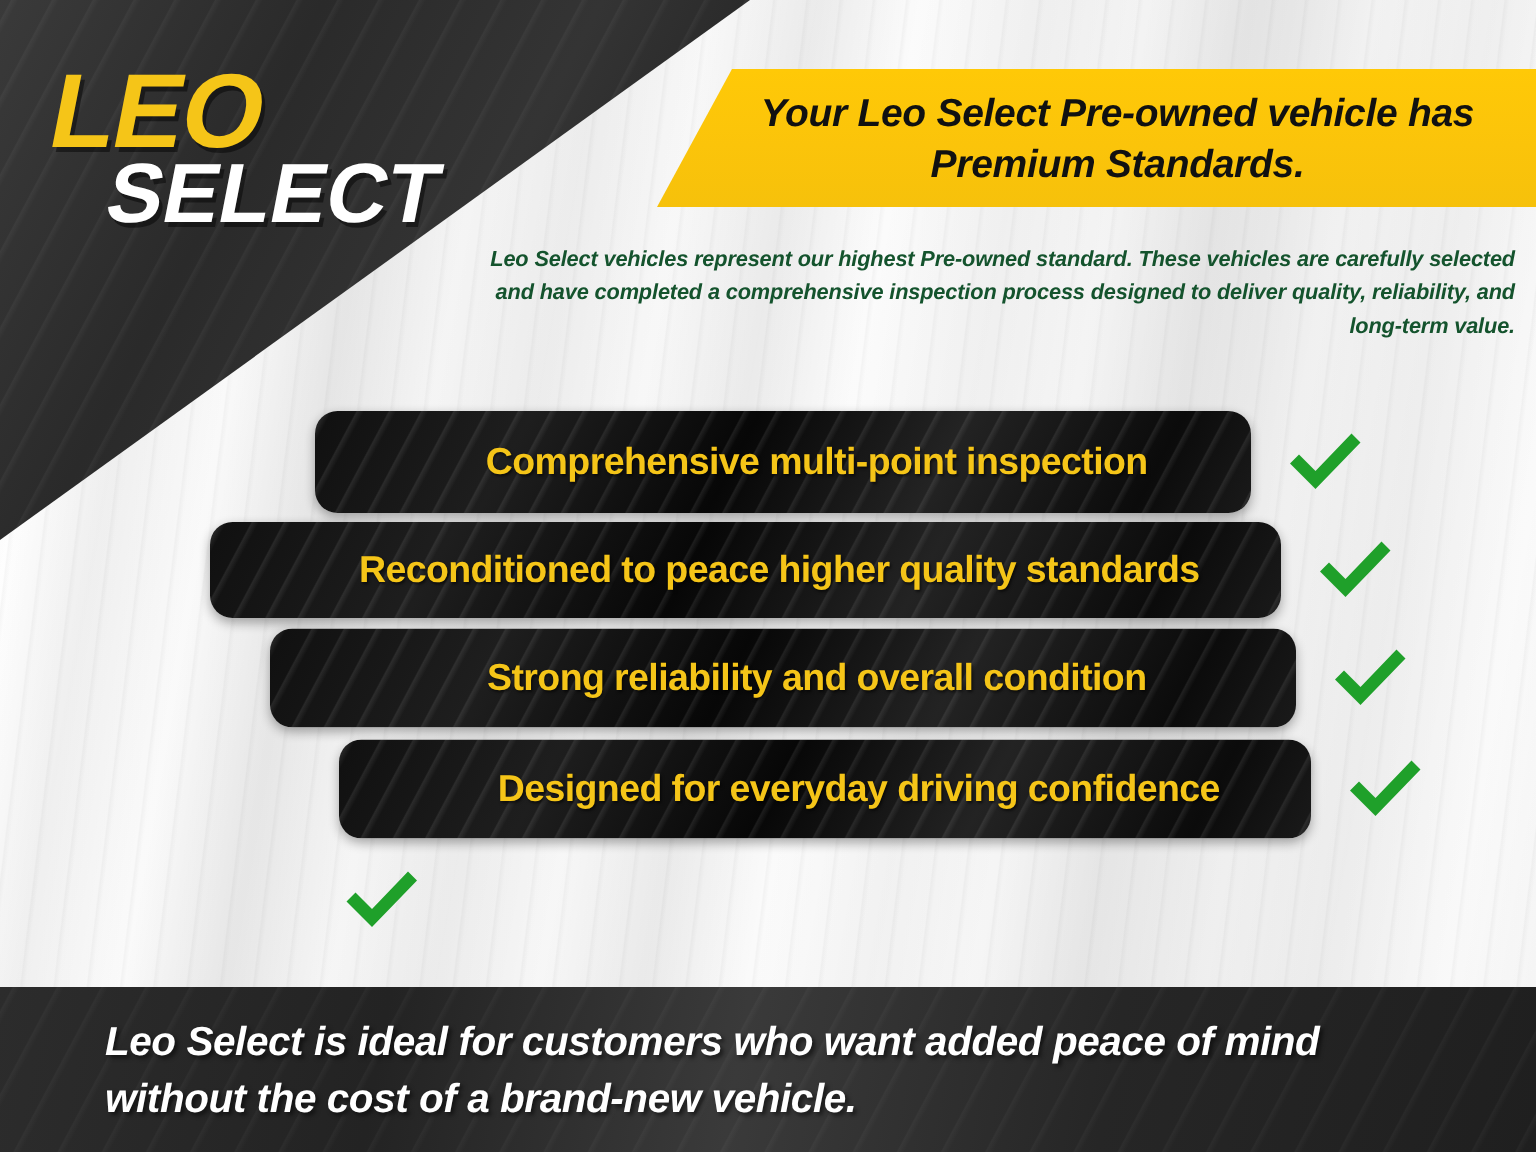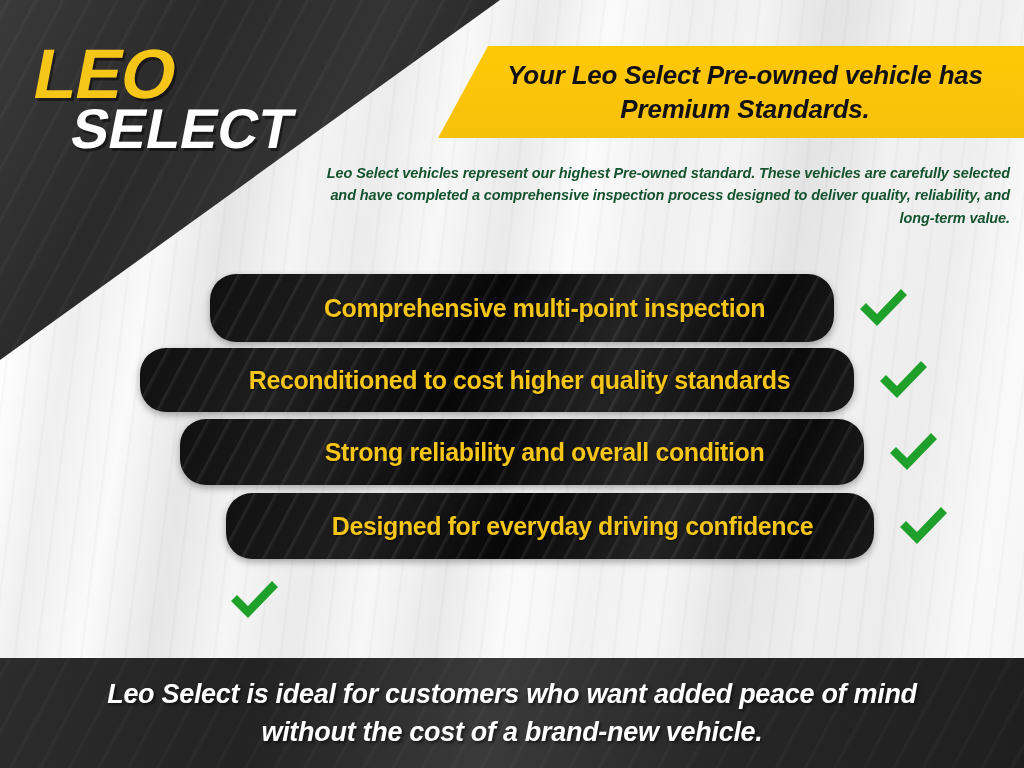--- a/index.html
+++ b/index.html
@@ -149,21 +149,21 @@
     width: 1024px;
   }
   .feature-row {
     position: absolute;
     display: flex;
     align-items: center;
   }
   .pill {
     position: relative;
     height: 100%;
-    border-radius: 26px;
+    border-radius: 15px;
     display: flex;
     align-items: center;
     justify-content: center;
     box-shadow: 0 3px 7px rgba(0,0,0,.32);
     background:
       repeating-linear-gradient(118deg,
         rgba(255,255,255,0.00) 0px,
         rgba(255,255,255,0.00) 5px,
         rgba(255,255,255,0.085) 6px,
         rgba(255,255,255,0.00) 10px,
@@ -216,21 +216,21 @@
         rgba(255,255,255,0.00) 12px,
         rgba(255,255,255,0.00) 26px),
       linear-gradient(100deg, #2c2c2c 0%, #232323 25%, #3a3a3a 48%, #262626 72%, #1f1f1f 100%);
   }
   .footer-text {
     font-size: 27px;
     font-weight: bold;
     font-style: italic;
     line-height: 1.42;
     color: #ffffff;
-    text-align: center;
+    text-align: left;
     letter-spacing: -0.3px;
     text-shadow: 2px 2px 3px rgba(0,0,0,.55);
     padding: 0 70px;
   }
 </style>
 </head>
 <body>
 
 <div class="poster">
 
@@ -256,21 +256,21 @@
       <div class="pill">
         <span class="pill-label">Comprehensive multi-point inspection</span>
       </div>
       <svg class="check" width="54" height="46" viewBox="0 0 54 46">
         <path d="M4 24 L10 18 L21 29 L45 4 L51 10 L21 41 Z" fill="#1FA02A"></path>
       </svg>
     </div>
 
     <div class="feature-row row-1">
       <div class="pill">
-        <span class="pill-label">Reconditioned to cost higher quality standards</span>
+        <span class="pill-label">Reconditioned to peace higher quality standards</span>
       </div>
       <svg class="check" width="54" height="46" viewBox="0 0 54 46">
         <path d="M4 24 L10 18 L21 29 L45 4 L51 10 L21 41 Z" fill="#1FA02A"></path>
       </svg>
     </div>
 
     <div class="feature-row row-2">
       <div class="pill">
         <span class="pill-label">Strong reliability and overall condition</span>
       </div>

